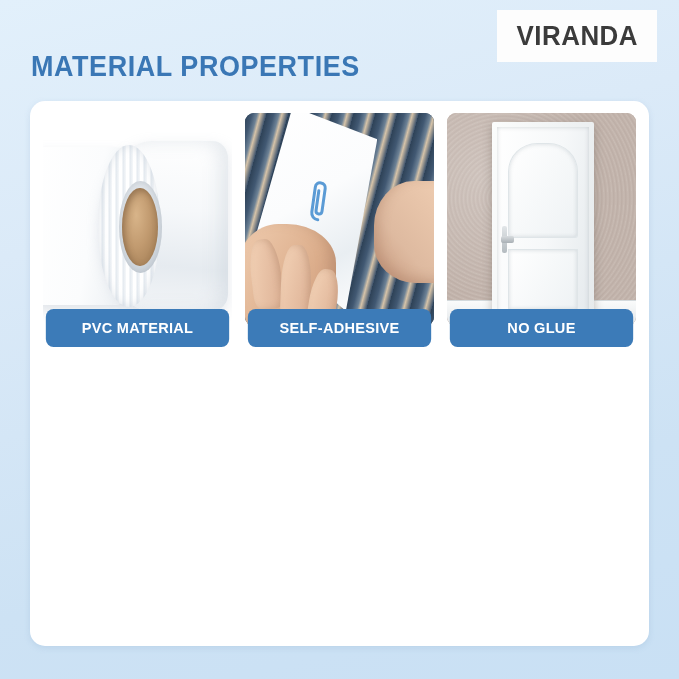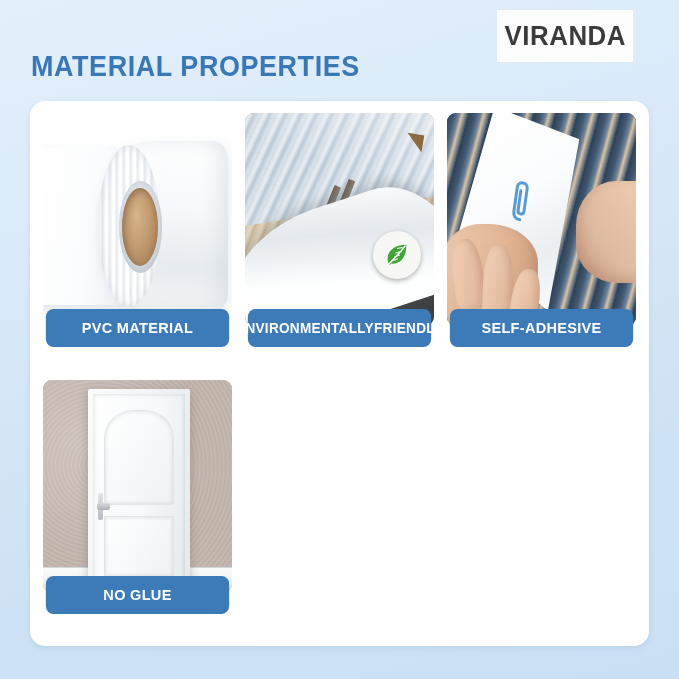--- a/index.html
+++ b/index.html
@@ -13,21 +13,21 @@
   .page {
     position: relative;
     width: 679px; height: 679px;
     background: linear-gradient(165deg, #e2f0fb 0%, #dbeaf8 30%, #cde2f4 72%, #c9e0f4 100%);
   }
 
   
   .logo-box {
     position: absolute;
     left: 497px; top: 10px;
-    width: 136px; height: 52px;
+    width: 160px; height: 52px;
     background: #fdfdfd;
     display: flex; align-items: center; justify-content: center;
   }
   .logo-text {
     font-size: 27px;
     font-weight: bold;
     letter-spacing: 0.5px;
     color: #3b3b3b;
     font-family: "Liberation Sans", sans-serif;
     transform: scaleX(0.96);
@@ -355,44 +355,20 @@
           <div class="pvc-bg"></div>
           <div class="pvc-sheet"></div>
           <div class="pvc-roll"></div>
           <div class="pvc-rings"></div>
           <div class="pvc-core-outer"></div>
           <div class="pvc-core"></div>
         </div>
         <div class="label">PVC MATERIAL</div>
       </div>
 
-      <div class="tile wide-label">
-        <div class="photo">
-          <div class="eco-bg"></div>
-          <div class="eco-scene"></div>
-          <div class="eco-sand"></div>
-          <div class="eco-post p1"></div>
-          <div class="eco-post p2"></div>
-          <div class="eco-post p3"></div>
-          <div class="eco-peel"></div>
-          <div class="eco-peel-edge"></div>
-          <div class="eco-badge">
-            <svg width="30" height="30" viewBox="0 0 32 32">
-              <path d="M26 5C14 5 6 11 6 20c0 3 1 5 2 7l2-2c4 1 16-1 16-20z" fill="#3fa535"></path>
-              <path d="M25 6C19 14 13 20 6 27" stroke="#ffffff" stroke-width="1.6" fill="none"></path>
-              <path d="M22 8l-6 1M21 12l-7 2M19 16l-6 2M17 20l-5 2" stroke="#ffffff" stroke-width="1.1" fill="none"></path>
-            </svg>
-          </div>
-        </div>
-        <div class="label two-line">
-          <span>ENVIRONMENTALLY</span>
-            <br>
-          <span>FRIENDLY</span>
-        </div>
-      </div>
 
       <div class="tile">
         <div class="photo">
           <div class="sa-bg"></div>
           <div class="sa-hand-r"></div>
           <div class="sa-peel">
             <div class="sa-clip">
               <svg width="30" height="48" viewBox="0 0 30 48">
                 <path d="M15 42c-4 0-7-3-7-7V10c0-3 2-5 5-5s5 2 5 5v23c0 2-1 3-3 3s-3-1-3-3V13" stroke="#5b9bd5" stroke-width="3" fill="none" stroke-linecap="round" stroke-linejoin="round"></path>
               </svg>

